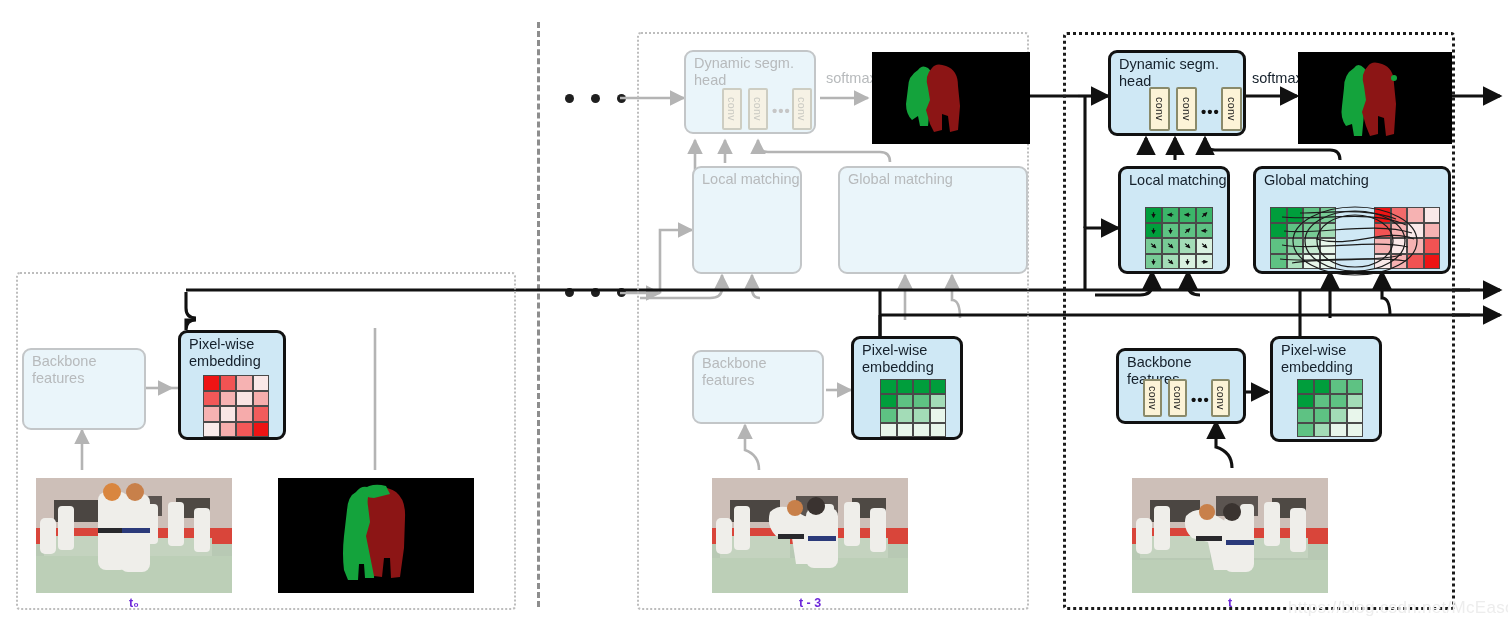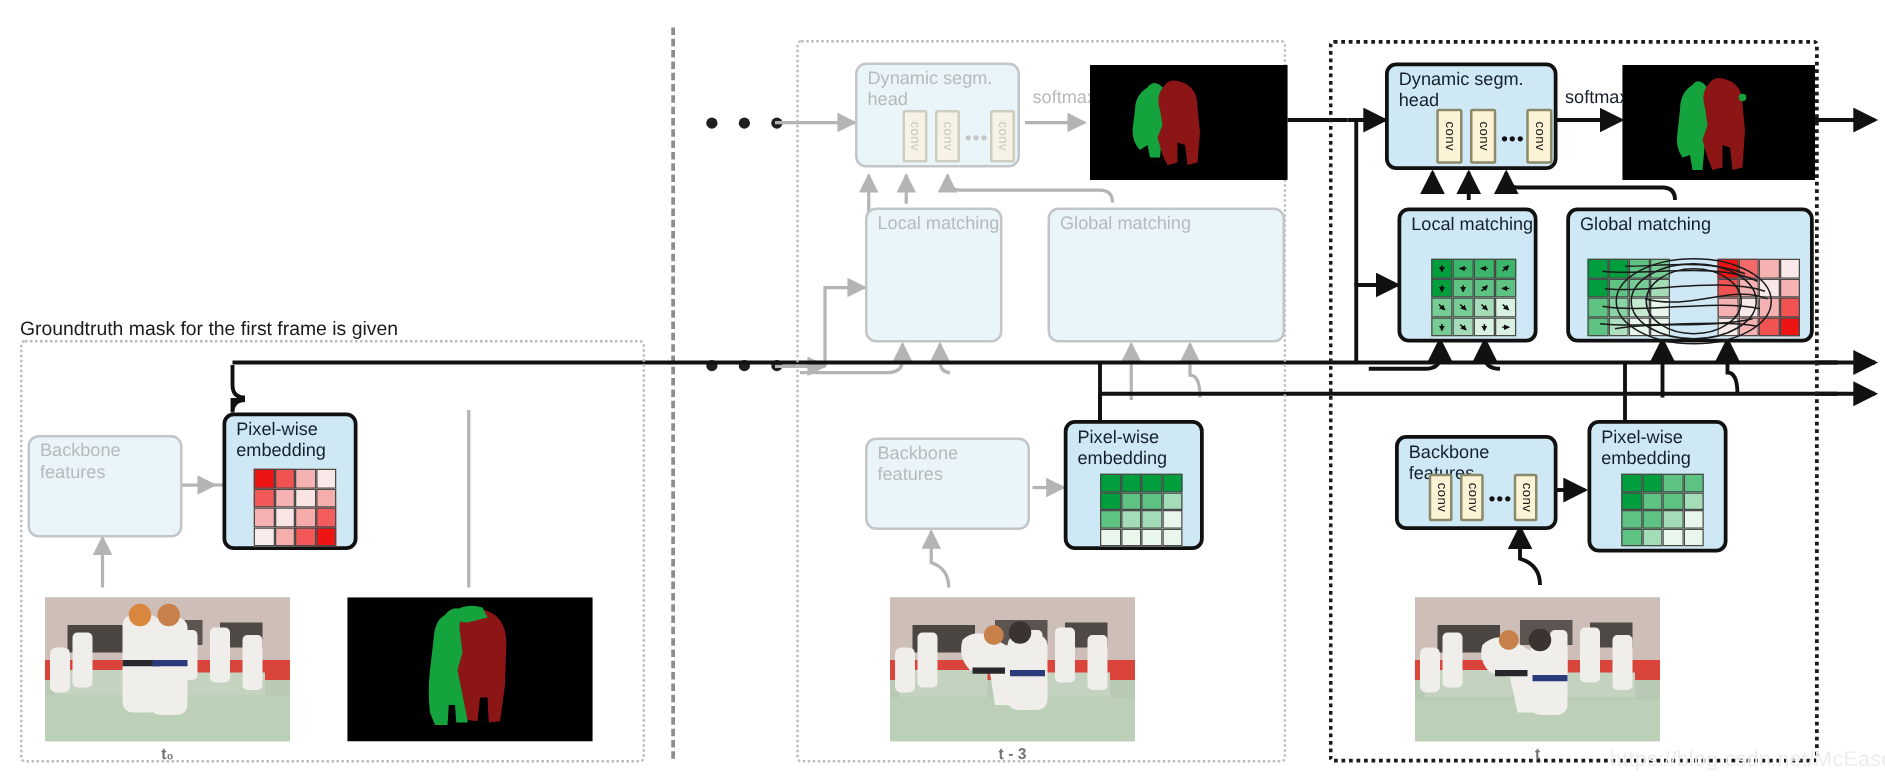--- a/index.html
+++ b/index.html
@@ -35,42 +35,41 @@
   .grid.g4{grid-template-columns:repeat(4,1fr);grid-template-rows:repeat(4,1fr);}
   .grid .c{box-sizing:border-box;border:1px solid #9a9a9a;}
   .grid.act .c{border:1px solid #4a4a4a;}
   .grid .c.arrow{position:relative;}
   .grid .c.arrow svg{position:absolute;left:0;top:0;width:100%;height:100%;}
 
   
   .photo{position:absolute;overflow:hidden;background:#9aa39a;}
   .mask{position:absolute;background:#000;overflow:hidden;}
   .capt{position:absolute;font-size:12.5px;font-weight:bold;text-align:center;}
-  .capt.act{color:#737373;}
+  .capt.act{color:#6d28d9;}
 
   .headline{position:absolute;font-size:15.5px;color:#1a1a1a;}
   .softmax{position:absolute;font-size:14.5px;}
   .softmax.dim{color:#b7babc;}
   .softmax.act{color:#15202b;}
 
   .dots3{position:absolute;display:flex;gap:17px;align-items:center;}
   .dots3 i{display:block;width:9px;height:9px;border-radius:50%;background:#1f1f1f;}
 
   .vsep{position:absolute;border-left:3px dashed #8d8d8d;}
 
   svg.wires{position:absolute;left:0;top:0;width:1508px;height:625px;pointer-events:none;}
 
   .wm{position:absolute;font-size:17px;color:#ededed;letter-spacing:.3px;}
 </style>
 </head>
 <body>
 
 <div id="root">
 
-  <div class="headline" style="left:16px;top:255px;">Groundtruth mask for the first frame is given</div>
 
   <div class="vsep abs" style="left:537px;top:22px;height:585px;"></div>
 
   <div class="dots3" style="left:565px;top:94px;">
     <i></i>
       <i></i>
       <i></i>
   </div>
   <div class="dots3" style="left:565px;top:288px;">
     <i></i>

